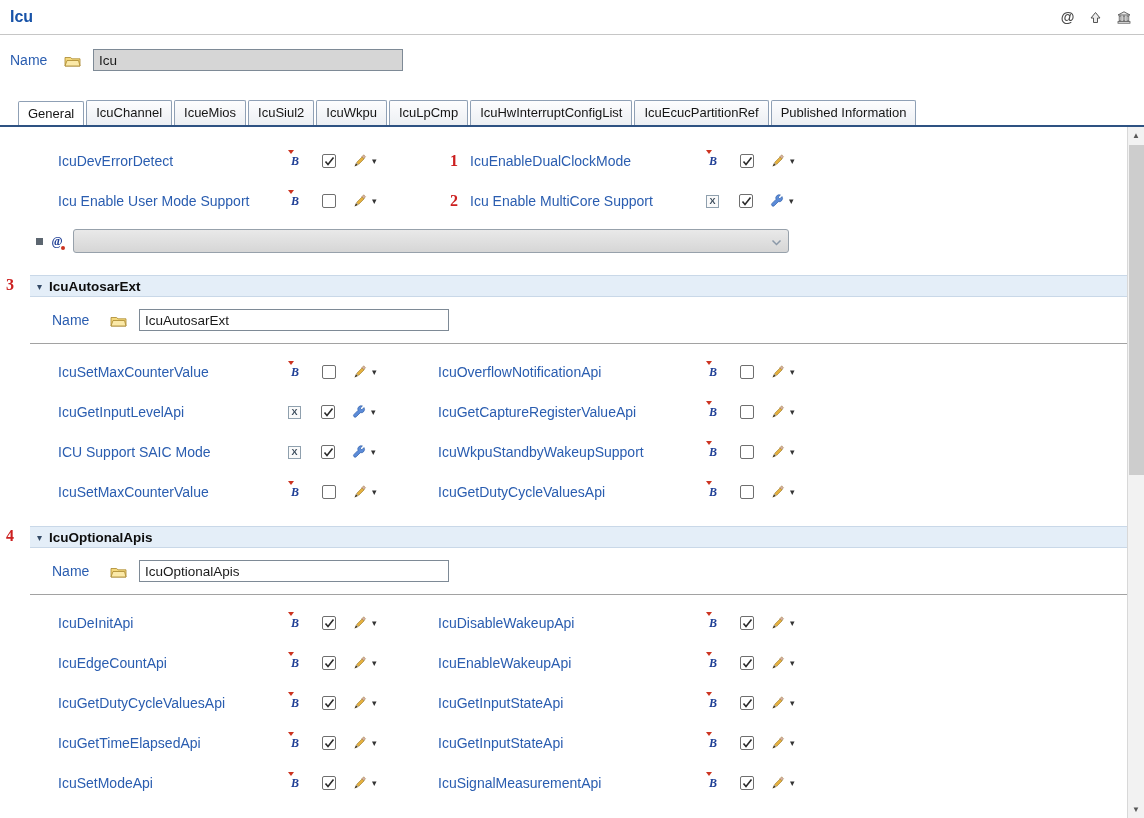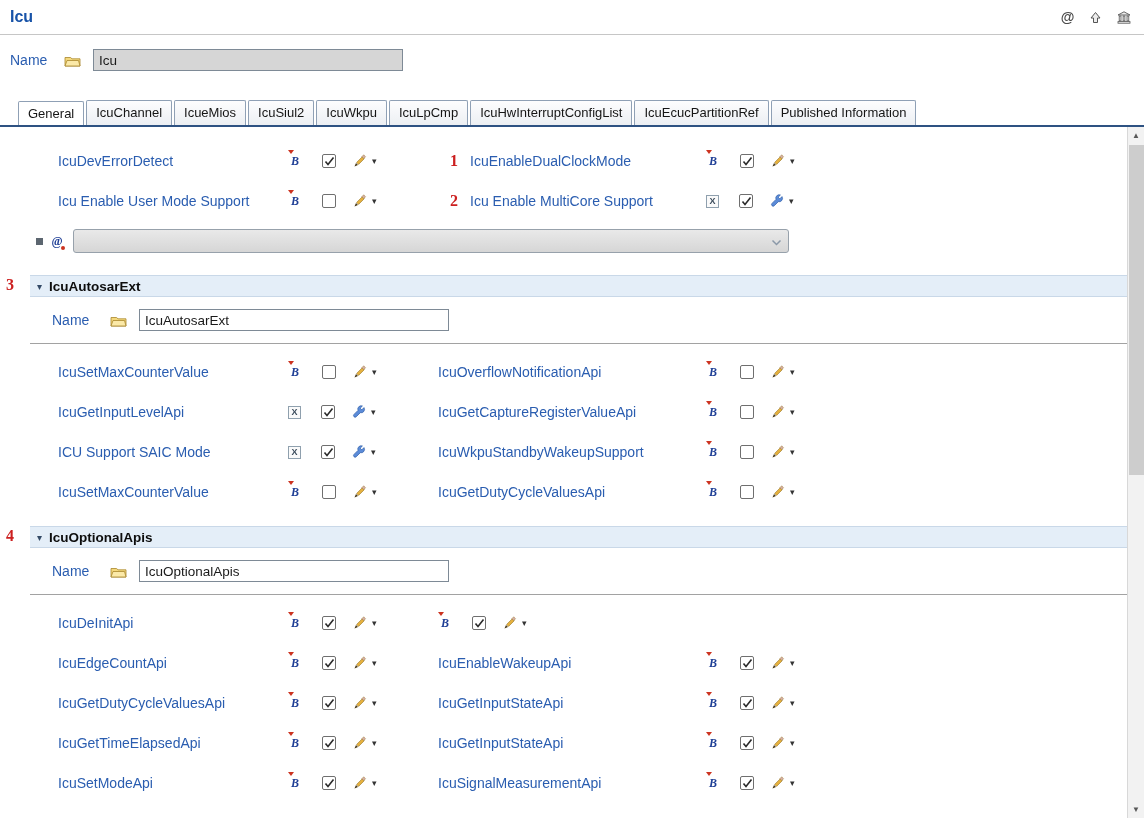--- a/index.html
+++ b/index.html
@@ -421,20 +421,23 @@
                   <span class="act">
                     <svg width="14" height="14" viewBox="0 0 14 14">
                       <polygon points="1.5,12.5 3,9 5,11" fill="#4a3a18"></polygon>
                       <polygon points="3.6,8.4 9.3,2.7 11.3,4.7 5.6,10.4" fill="#e6b13e" stroke="#96762a" stroke-width="0.6"></polygon>
                       <rect x="9.4" y="1.4" width="2.6" height="2.6" transform="rotate(45 10.7 2.7)" fill="#d8b0a8" stroke="#96762a" stroke-width="0.5"></rect>
                     </svg>
                   </span>
                   <span class="caret">▾</span>
                 </div>
                 <div class="pcell right">
+                  <div class="lwrap">
+                    <span class="plabel">IcuDisableWakeupApi</span>
+                  </div>
                   <span class="oicon bicon">B</span>
                   <span class="cb">
                     <svg width="11" height="11" viewBox="0 0 11 11">
                       <polyline points="1.5,5.5 4,8.5 9.5,1.5" fill="none" stroke="#2a2a2a" stroke-width="1.6"></polyline>
                     </svg>
                   </span>
                   <span class="act">
                     <svg width="14" height="14" viewBox="0 0 14 14">
                       <polygon points="1.5,12.5 3,9 5,11" fill="#4a3a18"></polygon>
                       <polygon points="3.6,8.4 9.3,2.7 11.3,4.7 5.6,10.4" fill="#e6b13e" stroke="#96762a" stroke-width="0.6"></polygon>

